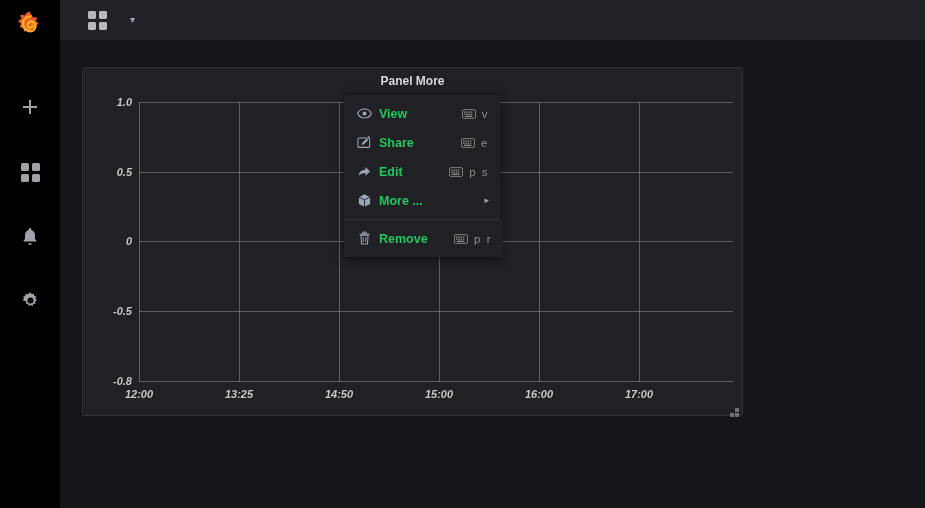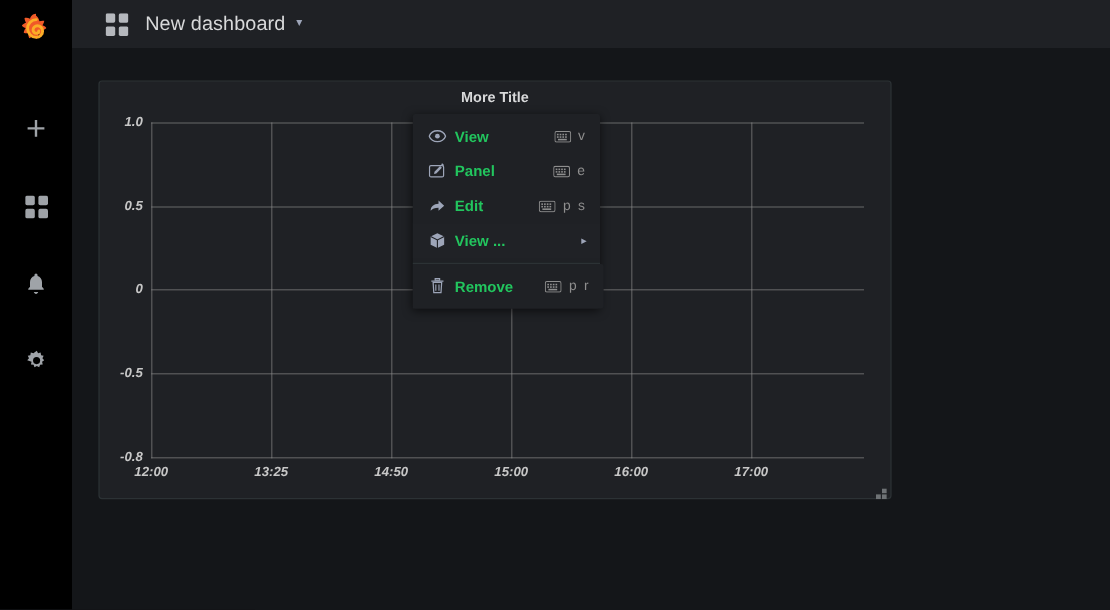--- a/index.html
+++ b/index.html
@@ -100,21 +100,21 @@
     color: #d8d9da;
   }
   #plot-wrap {
     position: absolute;
     left: 0; top: 26px;
     right: 0; bottom: 0;
   }
   
   #plot-area {
     position: absolute;
-    left: 43px;
+    left: 56px;
     top: 8px;
     width: 594px;
     height: 280px;
     font-style: italic;
   }
   .hgrid, .vgrid {
     position: absolute;
     background: #8f8f8f;
     opacity: .55;
   }
@@ -268,30 +268,29 @@
 
 <div id="topbar">
   <span class="grid-icon">
     <svg width="19" height="19" viewBox="0 0 19 19">
       <rect x="0" y="0" width="8" height="8" rx="1.4" fill="#b5b8bd"></rect>
       <rect x="11" y="0" width="8" height="8" rx="1.4" fill="#b5b8bd"></rect>
       <rect x="0" y="11" width="8" height="8" rx="1.4" fill="#b5b8bd"></rect>
       <rect x="11" y="11" width="8" height="8" rx="1.4" fill="#b5b8bd"></rect>
     </svg>
   </span>
-  <span id="dash-title">New dashboard</span>
   <span id="dash-caret">▾</span>
 </div>
 
 <div id="canvas">
 
   <div id="panel">
 
     <div id="panel-header">
-      <span id="panel-title">More Title</span>
+      <span id="panel-title">Panel More</span>
     </div>
 
     <div id="plot-wrap">
       <div id="plot-area">
 
         <div class="hgrid" style="top:0px;"></div>
         <div class="hgrid" style="top:70px;"></div>
         <div class="hgrid" style="top:139px;"></div>
         <div class="hgrid" style="top:209px;"></div>
         <div class="hgrid" style="top:279px;"></div>
@@ -359,21 +358,21 @@
       </div>
 
       <div class="menu-item">
         <span class="mi-icon">
           <svg width="15" height="15" viewBox="0 0 16 16">
             <rect x="1" y="3.2" width="12.5" height="10" rx="1.3" fill="none" stroke="#9da5b8" stroke-width="1.1"></rect>
             <path d="M5 10.6l.4-2 5-5 1.6 1.6-5 5z" fill="#9da5b8"></path>
             <path d="M11.3 2.1l1.6 1.6 1-1-1.6-1.6z" fill="#9da5b8"></path>
           </svg>
         </span>
-        <span class="mi-label">Panel</span>
+        <span class="mi-label">Share</span>
         <span class="mi-short">
           <span class="kbd-icon">
             <svg width="14" height="10" viewBox="0 0 16 11">
               <rect x="0.5" y="0.5" width="15" height="10" rx="1.5" fill="none" stroke="#8e8e8e"></rect>
               <rect x="2.4" y="2.6" width="1.6" height="1.5" fill="#8e8e8e"></rect>
               <rect x="5" y="2.6" width="1.6" height="1.5" fill="#8e8e8e"></rect>
               <rect x="7.6" y="2.6" width="1.6" height="1.5" fill="#8e8e8e"></rect>
               <rect x="10.2" y="2.6" width="1.6" height="1.5" fill="#8e8e8e"></rect>
               <rect x="2.4" y="5" width="1.6" height="1.5" fill="#8e8e8e"></rect>
               <rect x="5" y="5" width="1.6" height="1.5" fill="#8e8e8e"></rect>
@@ -412,21 +411,21 @@
         </span>
       </div>
 
       <div class="menu-item highlight">
         <span class="mi-icon">
           <svg width="15" height="15" viewBox="0 0 16 16">
             <path d="M8 1.4l6 3v7.2l-6 3-6-3V4.4z" fill="#9da5b8"></path>
             <path d="M2 4.4l6 3 6-3M8 7.4v8.2" fill="none" stroke="#1f2125" stroke-width="1"></path>
           </svg>
         </span>
-        <span class="mi-label">View ...</span>
+        <span class="mi-label">More ...</span>
         <span class="mi-arrow">▸</span>
       </div>
 
       <div class="menu-divider"></div>
     </div>
 
     <div class="menu-group group-bottom">
       <div class="menu-item">
         <span class="mi-icon">
           <svg width="15" height="15" viewBox="0 0 16 16">

